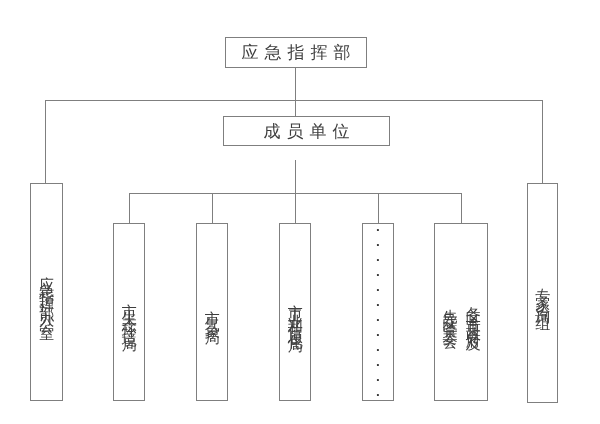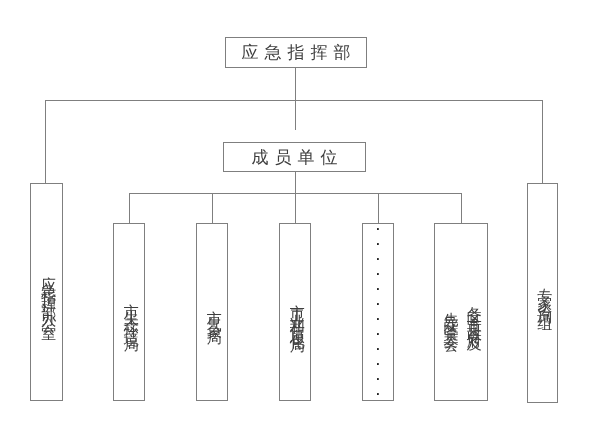--- a/index.html
+++ b/index.html
@@ -17,22 +17,21 @@
     overflow:hidden;
   }
   .box{
     position:absolute;
     box-sizing:border-box;
     border:1px solid var(--line);
     background:var(--bg);
     display:flex;
     align-items:center;
     justify-content:center;
-    text-align:right;
-    font-family:Liberation Mono, monospace;
+    text-align:center;
   }
   .h-text{
     font-size:17px;
     letter-spacing:6px;
     text-indent:6px; 
     white-space:nowrap;
   }
   .v-text{
     writing-mode:vertical-rl;
     text-orientation:upright;
@@ -78,21 +77,21 @@
   <div class="line" style="left:129px;top:193px;width:1px;height:30px;"></div>
   <div class="line" style="left:212px;top:193px;width:1px;height:30px;"></div>
   <div class="line" style="left:295px;top:193px;width:1px;height:30px;"></div>
   <div class="line" style="left:378px;top:193px;width:1px;height:30px;"></div>
   <div class="line" style="left:461px;top:193px;width:1px;height:30px;"></div>
 
   <div class="box" style="left:225px;top:37px;width:142px;height:31px;">
     <span class="h-text">应急指挥部</span>
   </div>
 
-  <div class="box" style="left:223px;top:142px;width:143px;height:30px;">
+  <div class="box" style="left:223px;top:116px;width:167px;height:30px;">
     <span class="h-text">成员单位</span>
   </div>
 
   <div class="box" style="left:30px;top:183px;width:33px;height:218px;">
     <span class="v-text">应急指挥部办公室</span>
   </div>
 
   <div class="box" style="left:527px;top:183px;width:31px;height:220px;">
     <span class="v-text">专家咨询组</span>
   </div>

